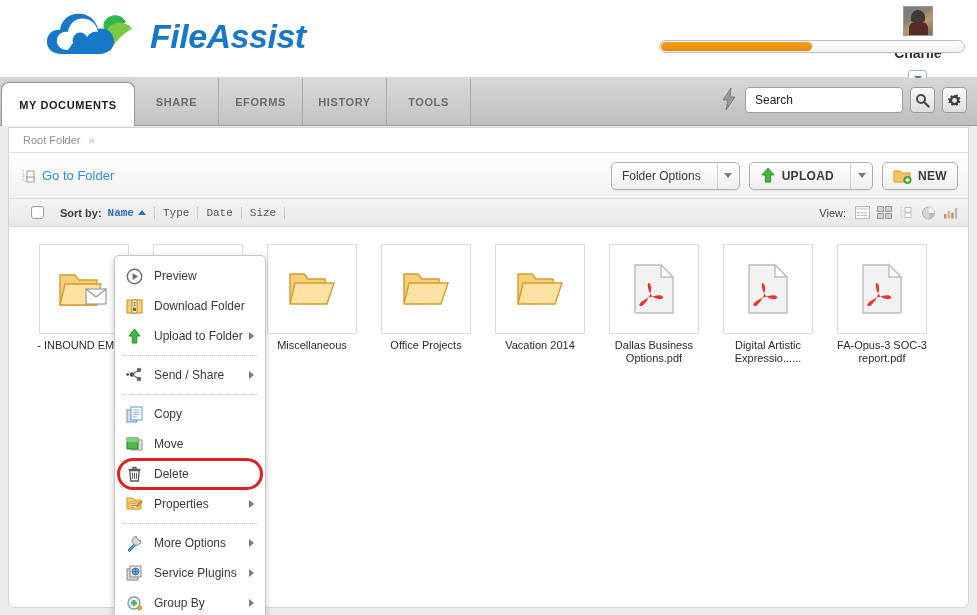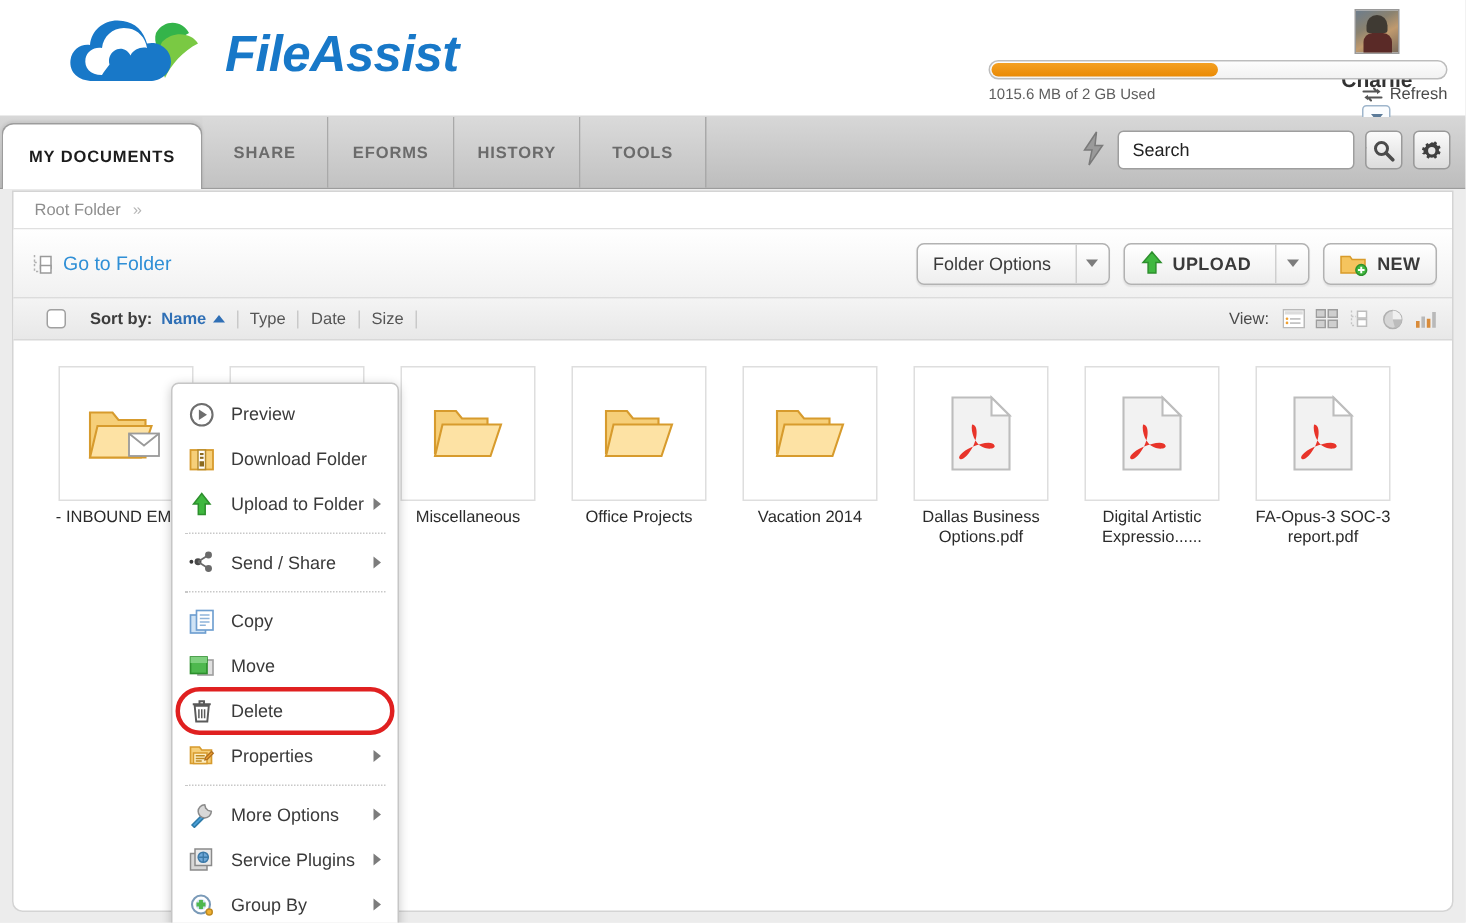--- a/index.html
+++ b/index.html
@@ -196,21 +196,21 @@
     border-bottom: 1px solid #d8d8d8;
     display: flex; align-items: center;
     padding: 0 10px 0 22px;
     font-size: 11px; color: #4a4a4a;
   }
   .cbx {
     width: 13px; height: 13px; border: 1px solid #a0a0a0;
     border-radius: 3px; background: #fff; margin-right: 16px;
   }
   .sortlbl { font-weight: bold; color: #3d3d3d; margin-right: 6px; }
-  .sortopt { color: #555; padding: 0 8px; border-right: 1px solid #c9c9c9; }
+  .sortopt { color: #555; padding: 0 8px; border-right: 1px solid #c9c9c9; font-family: Liberation Mono, monospace; }
   .sortopt.first { color:#2f6fb5; font-weight:bold; padding-left:0; display:flex; align-items:center; gap:4px; }
   .asc { width:0;height:0;border-left:4px solid transparent;border-right:4px solid transparent;border-bottom:5px solid #2f6fb5; }
   .viewzone { margin-left: auto; display: flex; align-items: center; gap: 7px; }
   .viewlbl { font-size: 11px; color: #4a4a4a; margin-right: 2px; }
 
   
   .grid {
     position: absolute; left: 0; right: 0; top: 102px; bottom: 0;
     padding: 14px 0 0 18px;
     display: flex; flex-wrap: wrap;
@@ -281,31 +281,20 @@
           <i></i>
         </span>
       <a class="hlink">SIGN OUT</a>
       <a class="hlink">HELP</a>
     </div>
 
     <div class="quota">
       <div class="bar">
         <span id="quotafill" style="width: 50%; background: linear-gradient(rgb(244, 160, 34), rgb(234, 138, 5));"></span>
       </div>
-      <div class="quota-row">
-        <span class="quota-txt">1015.6 MB of 2 GB Used</span>
-        <span class="refresh">
-          <svg width="14" height="10" viewBox="0 0 14 10">
-            <path d="M1 3 h9 l-2 -2 M13 7 h-9 l2 2" stroke="#555" stroke-width="1.4" fill="none" stroke-linecap="round"></path>
-            <path d="M10 1.2 L12.4 3 L10 4.8 Z" fill="#555"></path>
-            <path d="M4 5.2 L1.6 7 L4 8.8 Z" fill="#555"></path>
-          </svg>
-          <span>Refresh</span>
-        </span>
-      </div>
     </div>
   </div>
 
   <div class="tabbar">
     <div class="tabs" id="tabs">
         <div class="tab active">
           <span>MY DOCUMENTS</span>
         </div>
         <div class="tab">
           <span>SHARE</span>

